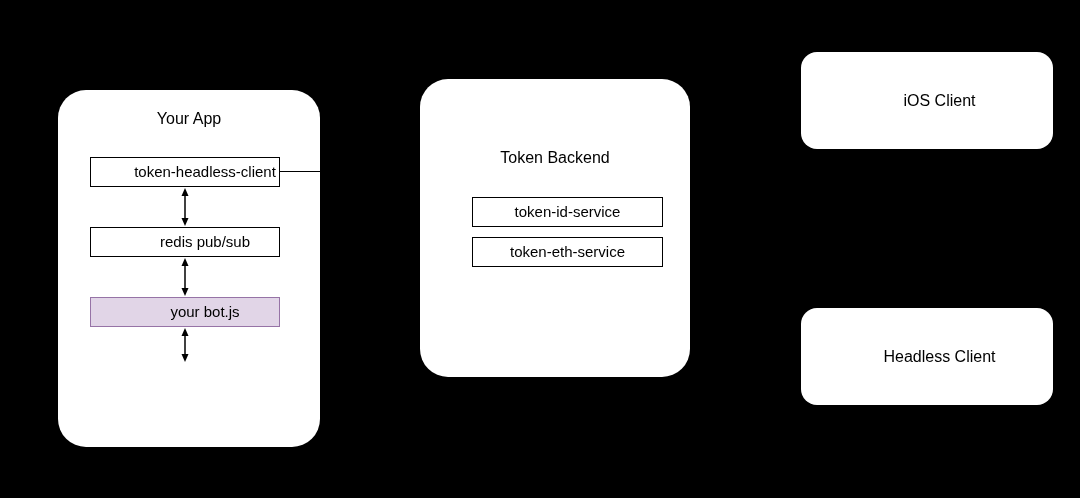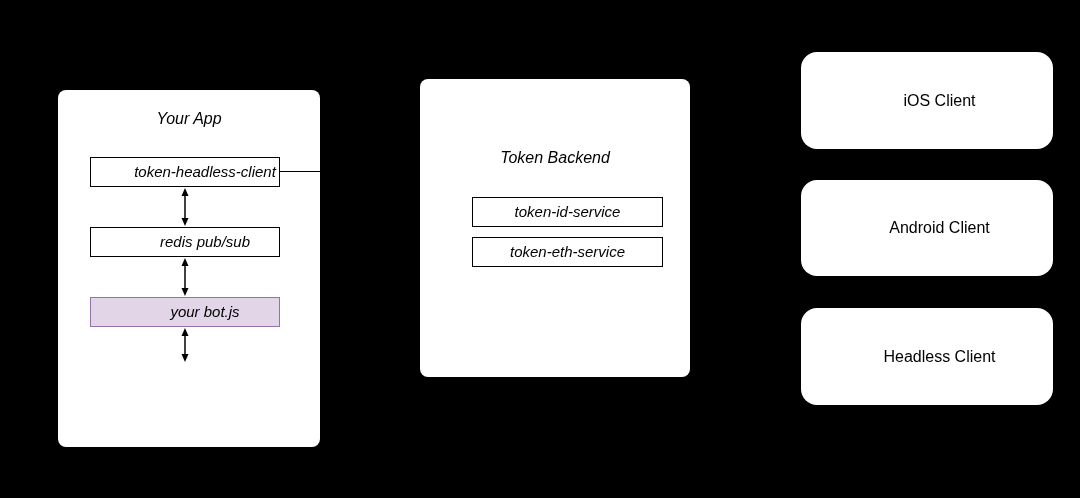--- a/index.html
+++ b/index.html
@@ -7,22 +7,21 @@
     position:relative;
     width:1080px;height:498px;
     background:var(--background,#000);
     font-family:"Liberation Sans", sans-serif;
     color:var(--text,#000);
     overflow:hidden;
   }
   .group{
     position:absolute;
     background:var(--container-fill,#fff);
-    border-radius:8px;
-    font-style:italic;
+    border-radius:28px;
   }
   .group-your-app{left:58px;top:90px;width:262px;height:357px;}
   .group-token-backend{left:420px;top:79px;width:270px;height:298px;}
   .group-title{
     position:absolute;left:0;width:100%;
     text-align:center;font-size:16px;line-height:20px;
     color:var(--text,#000);
   }
   .group-your-app .group-title{top:19px;}
   .group-token-backend .group-title{top:29px;margin-top:40px;}
@@ -103,20 +102,17 @@
 
   <section class="group group-token-backend">
     <div class="group-title">Token Backend</div>
     <div class="node" style="top:118px">token-id-service</div>
     <div class="node" style="top:158px">token-eth-service</div>
   </section>
 
   <div class="client client-ios">
     <span>iOS Client</span>
   </div>
-  <div class="client client-android">
-    <span>Android Client</span>
-  </div>
   <div class="client client-headless">
     <span>Headless Client</span>
   </div>
 
 </div>
 
 </body></html>

